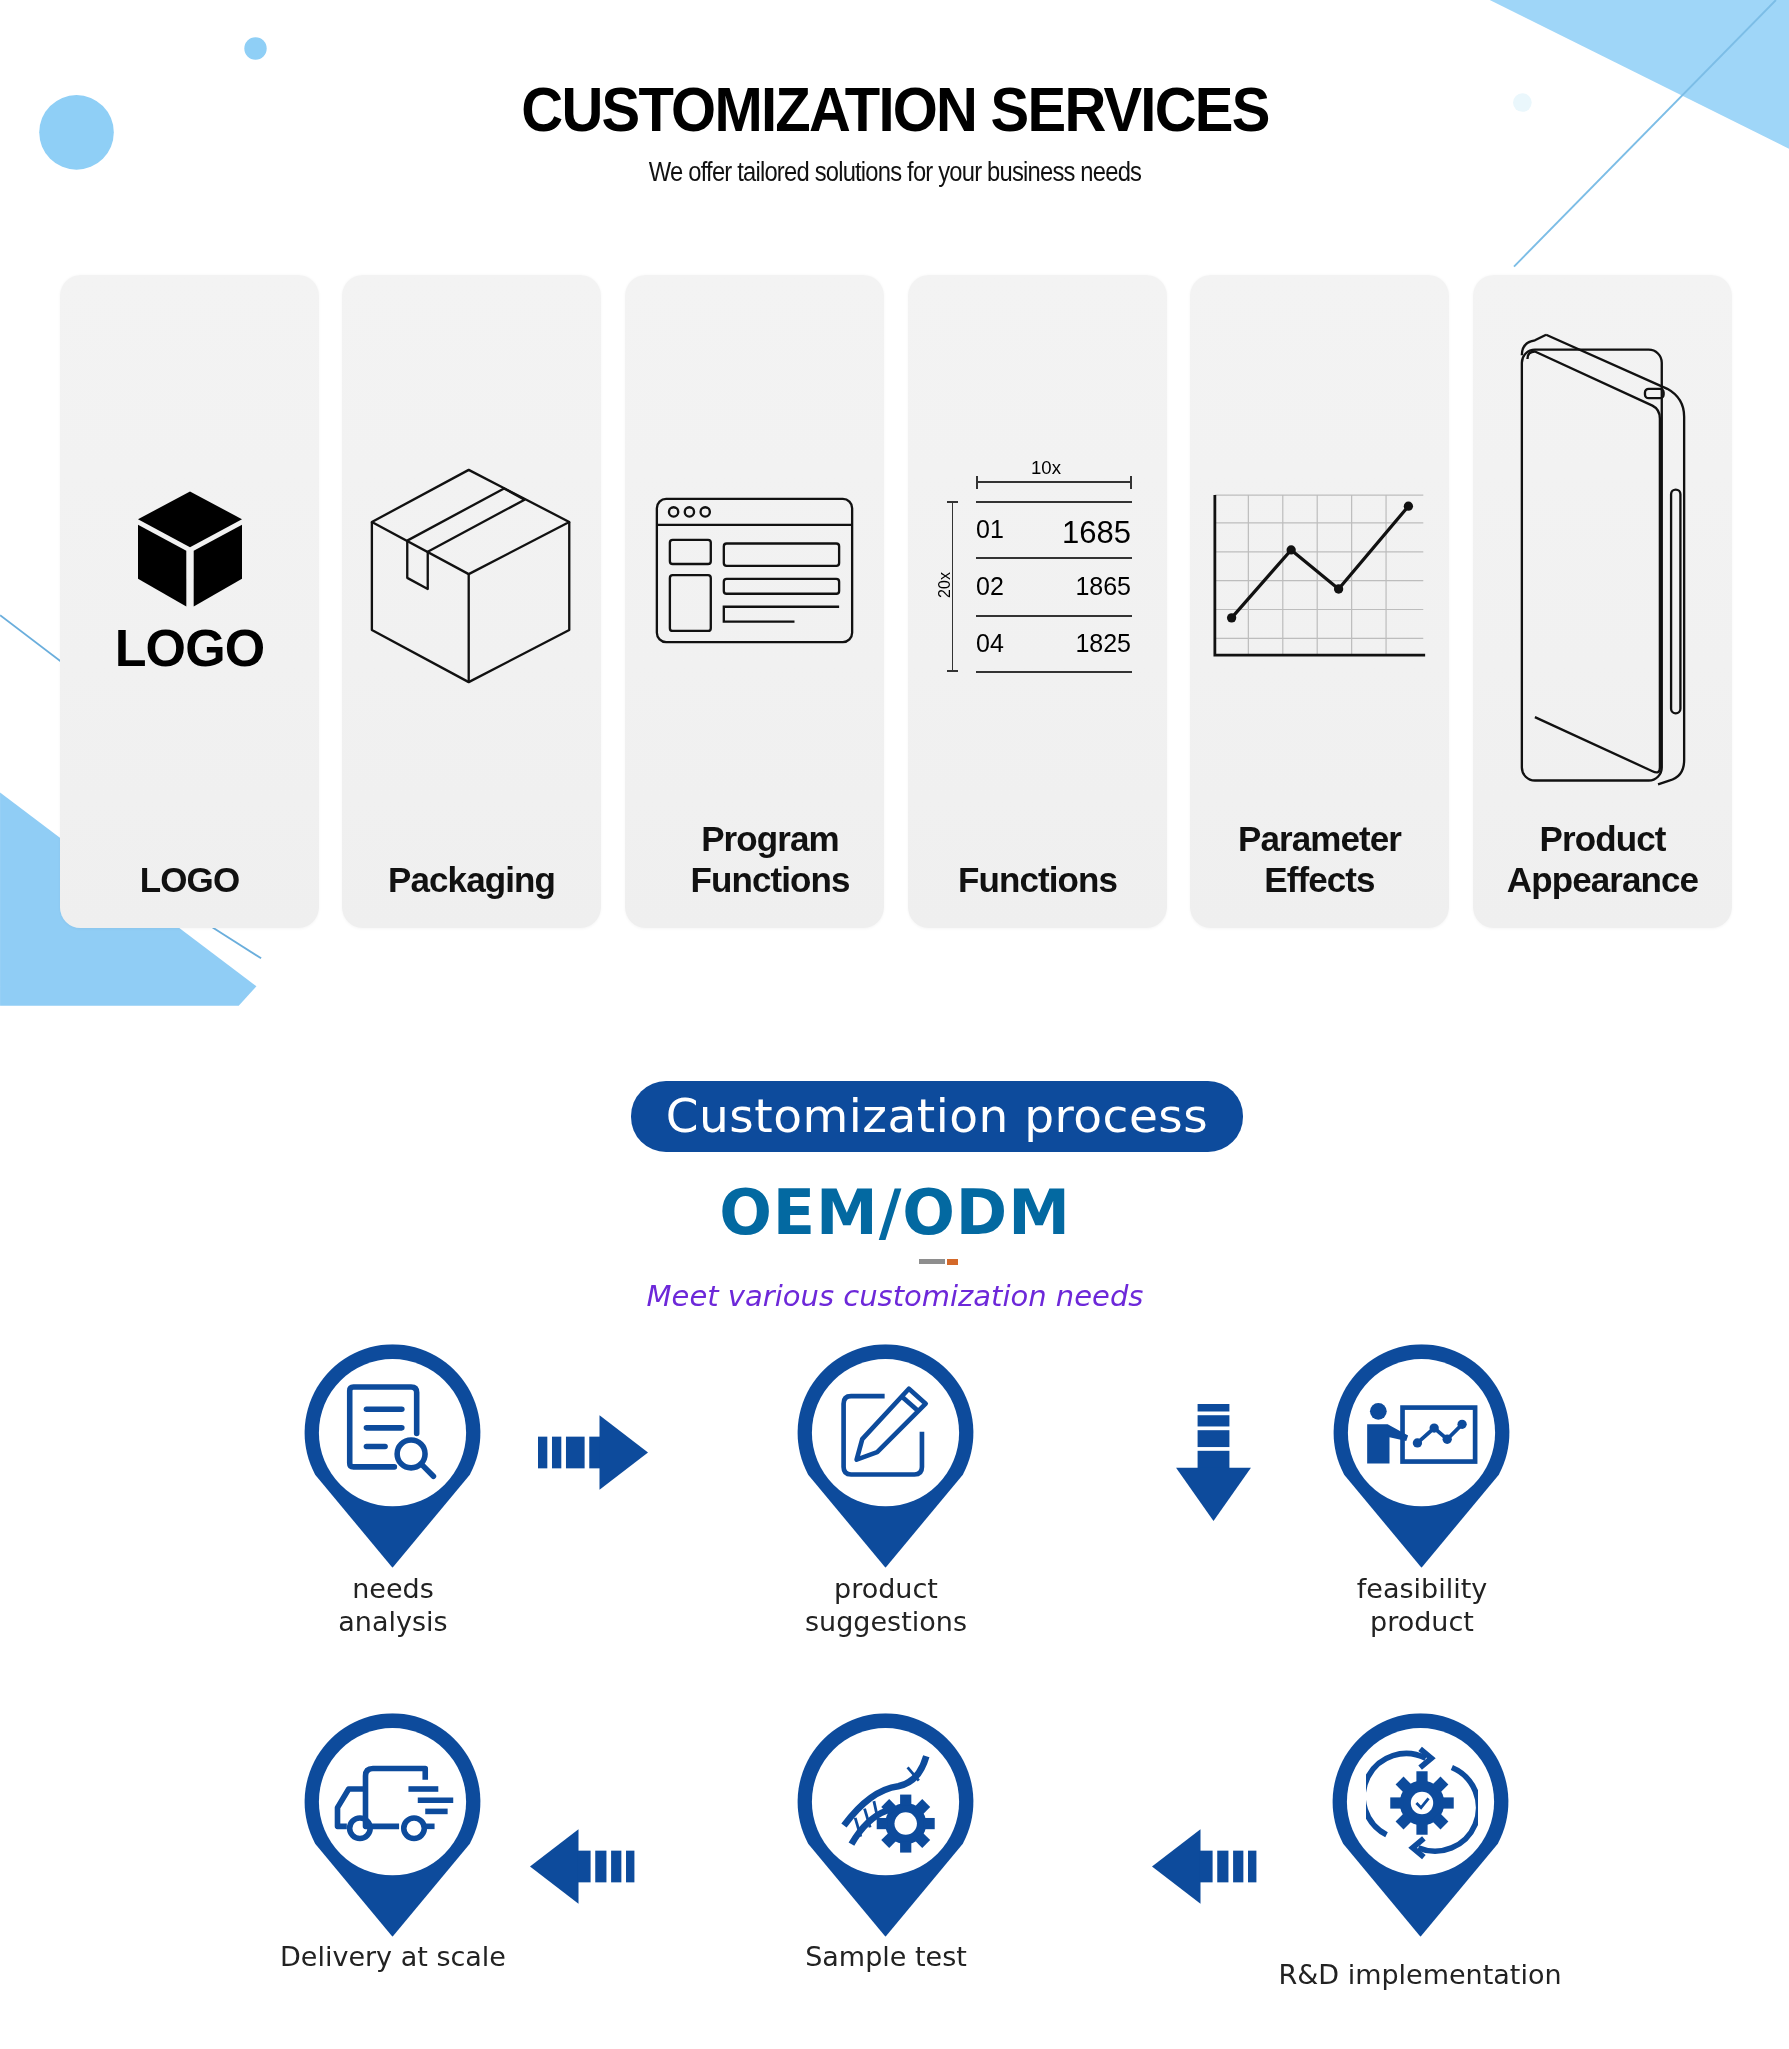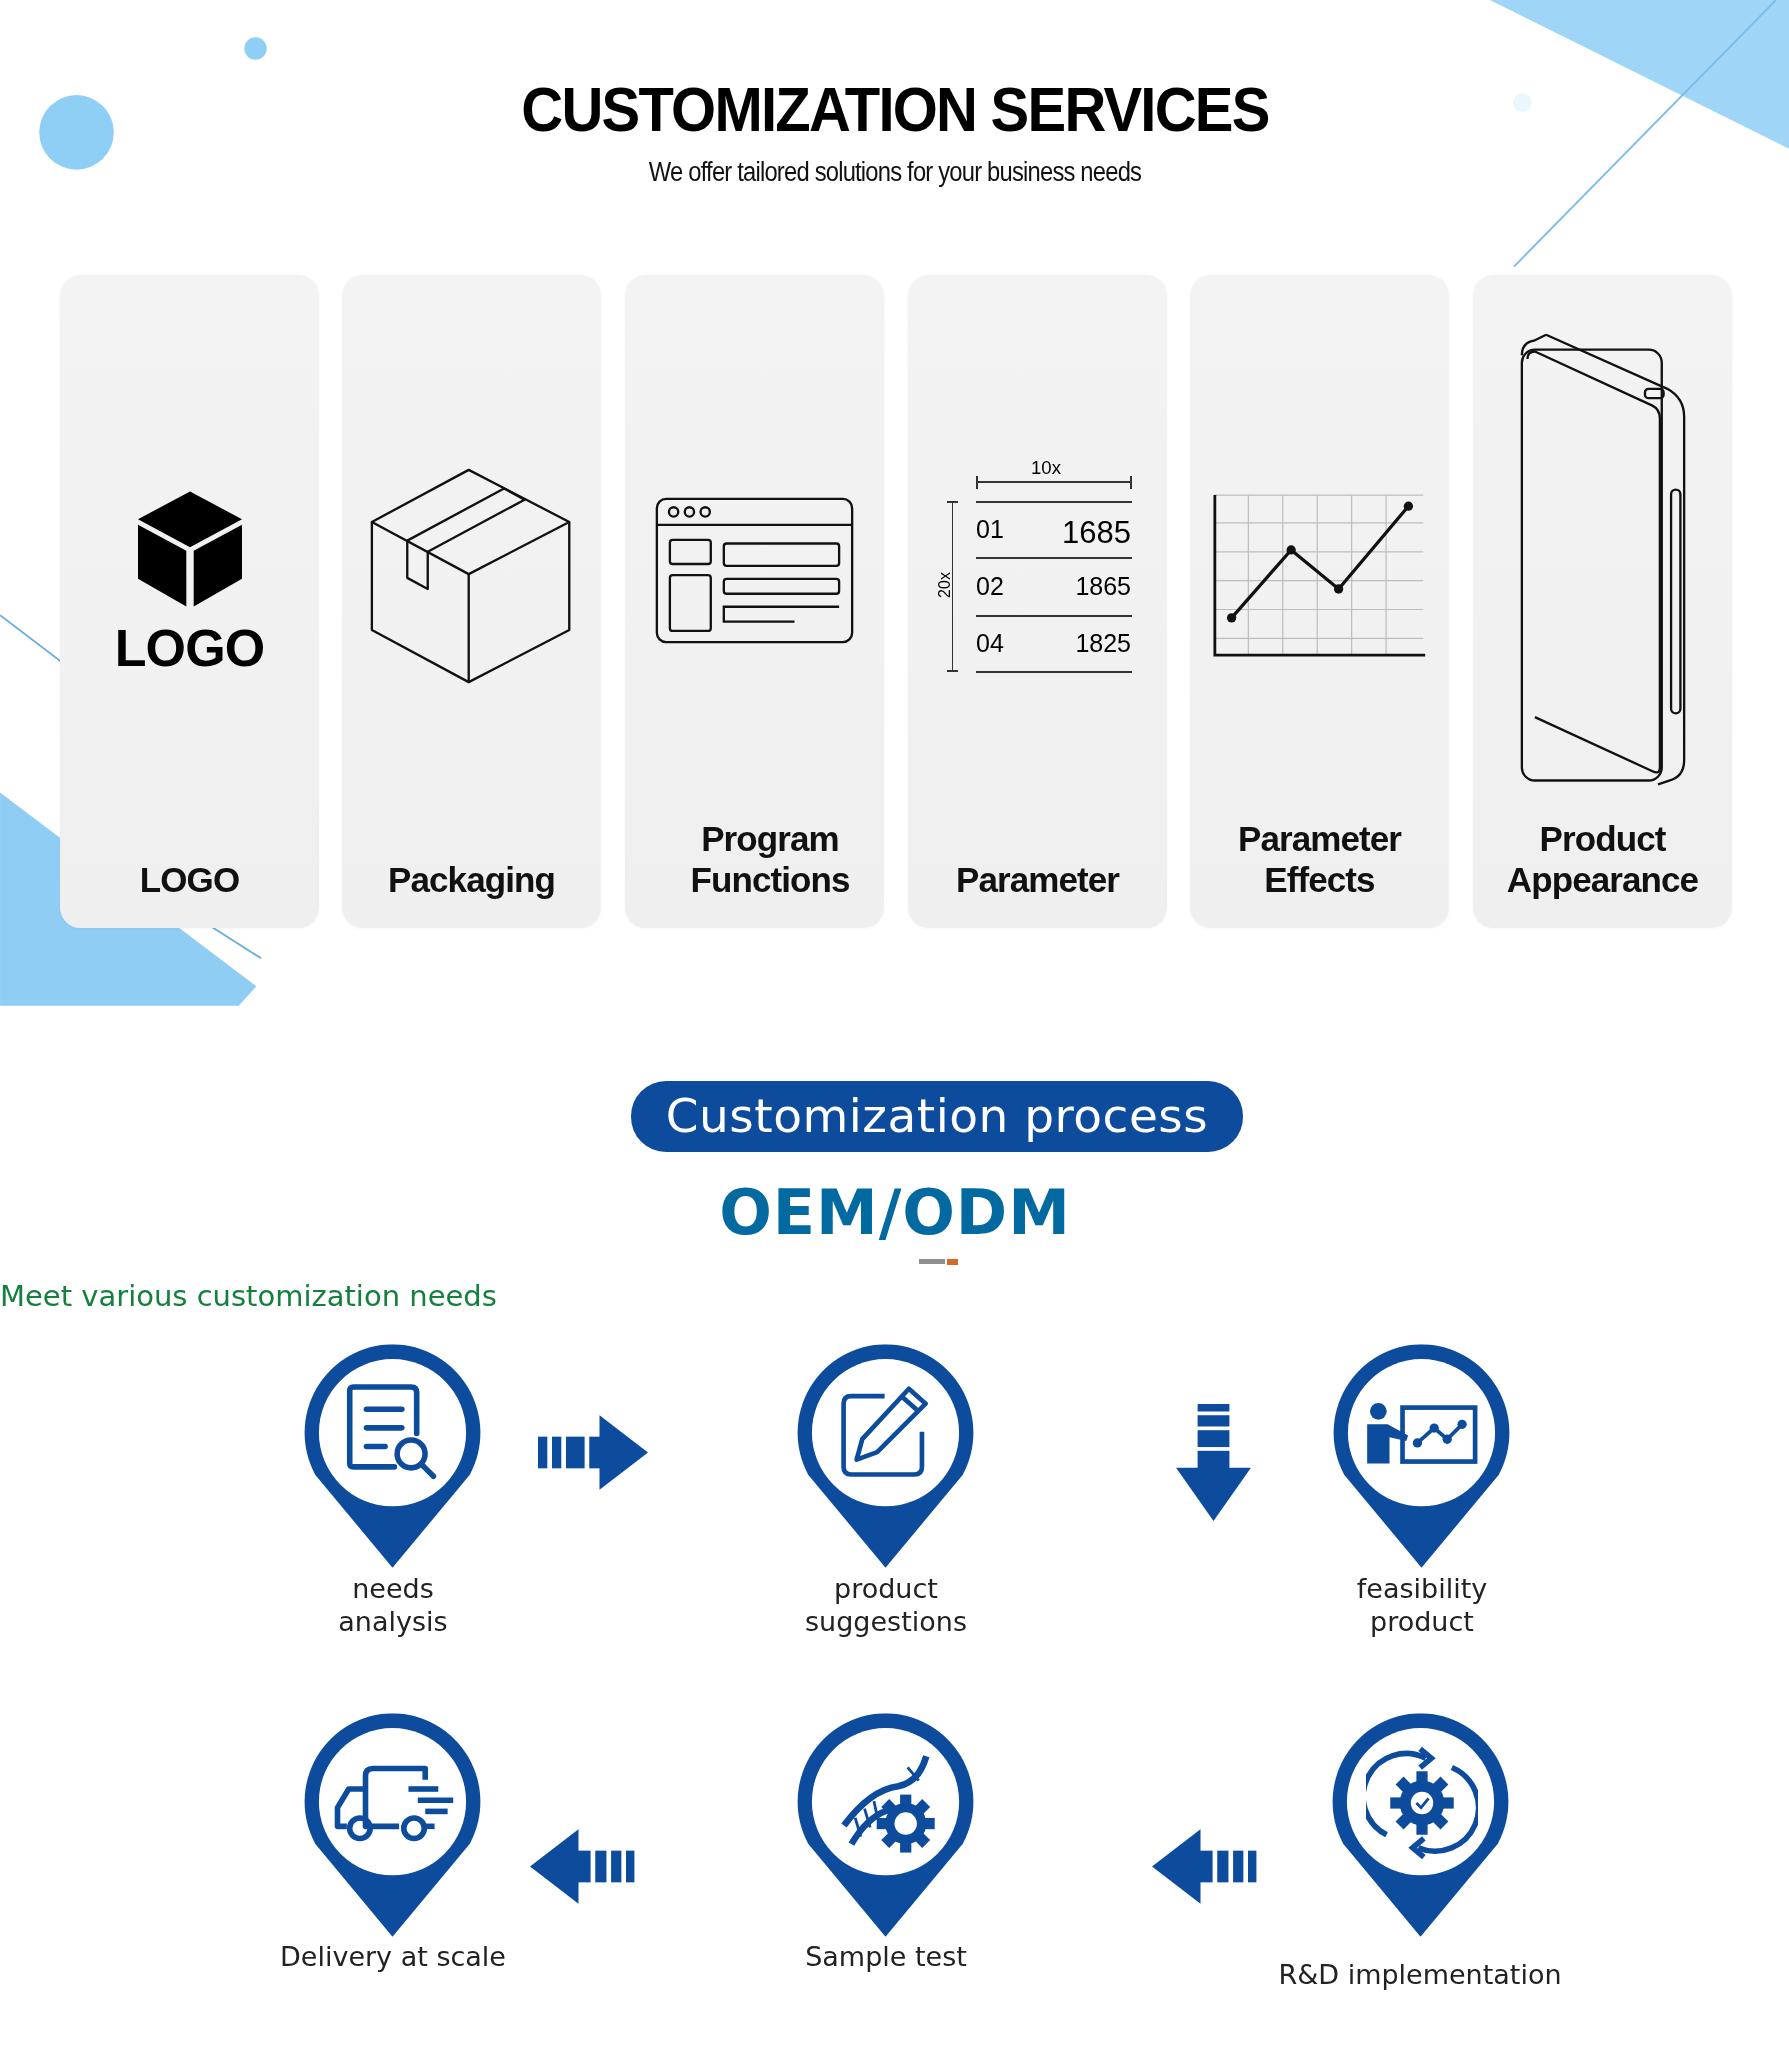--- a/index.html
+++ b/index.html
@@ -18,22 +18,22 @@
   .card-label { position:absolute; left:0; right:0; bottom:28px; text-align:center;
                 font-size:35px; font-weight:700; line-height:41px; letter-spacing:-0.9px; color:#111; }
   .card-icon { position:absolute; }
   .pill { position:absolute; left:631px; top:1081px; width:612px; height:71px; border-radius:35px;
           background:#0d4b9c; color:#fff; text-align:center; font-size:47px; line-height:69px;
           font-family:"DejaVu Sans", sans-serif; letter-spacing:0.5px; }
   .oem { position:absolute; left:0; width:1790px; top:1176px; text-align:center;
          font-family:"DejaVu Sans", sans-serif; font-weight:700; font-size:62px; color:#0369a1; letter-spacing:0.9px; }
   .divider-gray { position:absolute; left:919px; top:1259px; width:26px; height:4.7px; background:#8e8e8e; }
   .divider-orange { position:absolute; left:947px; top:1259px; width:11.2px; height:5.6px; background:#d4692a; }
-  .meet { position:absolute; left:0; width:1790px; top:1279px; text-align:left;
-          font-family:"DejaVu Sans", sans-serif; font-size:29px; color:#15803d; }
+  .meet { position:absolute; left:0; width:1790px; top:1279px; text-align:center;
+          font-family:"DejaVu Sans", sans-serif; font-size:29px; color:#6d28d9;font-style:italic; }
   .pin { position:absolute; width:177px; height:224px; }
   .step-label { position:absolute; width:336px; text-align:center; font-family:"DejaVu Sans", sans-serif;
                 font-size:27px; line-height:33px; color:#222; }
   .arrow { position:absolute; }
 </style>
 </head>
 <body>
 
 <svg class="deco" viewBox="0 0 1920 2198">
   <circle cx="82" cy="142" r="40" fill="#8fcff6"></circle>
@@ -101,21 +101,21 @@
     <div class="abs" style="left:31px;top:100px;width:156px;height:1.9px;background:#333;"></div>
     <div class="abs" style="left:31px;top:158px;width:156px;height:1.9px;background:#333;"></div>
     <div class="abs" style="left:31px;top:214px;width:156px;height:1.9px;background:#333;"></div>
     <div class="abs" style="left:31px;top:58px;font-size:25px;">01</div>
     <div class="abs" style="right:0;top:58px;font-size:31px;">1685</div>
     <div class="abs" style="left:31px;top:115px;font-size:25px;">02</div>
     <div class="abs" style="right:0;top:115px;font-size:25px;">1865</div>
     <div class="abs" style="left:31px;top:172px;font-size:25px;">04</div>
     <div class="abs" style="right:0;top:172px;font-size:25px;">1825</div>
   </div>
-  <div class="card-label">Parameter</div>
+  <div class="card-label">Functions</div>
 </div>
 
 <div class="card" style="left:1190px;">
   <svg class="card-icon" style="left:23px;top:216px;" width="214" height="170" viewBox="0 0 230 182">
     <g stroke="#bdbdbd" stroke-width="1.3">
       <line x1="2" y1="4" x2="226" y2="4"></line>
         <line x1="2" y1="34" x2="226" y2="34"></line>
       <line x1="2" y1="65" x2="226" y2="65"></line>
         <line x1="2" y1="96" x2="226" y2="96"></line>
       <line x1="2" y1="127" x2="226" y2="127"></line>

